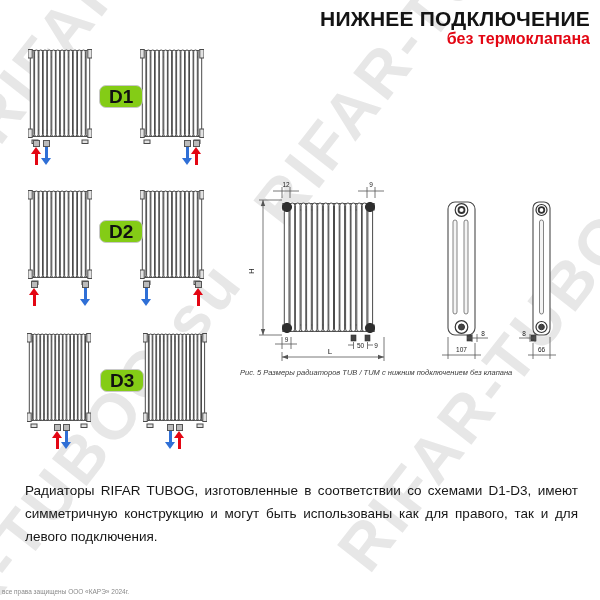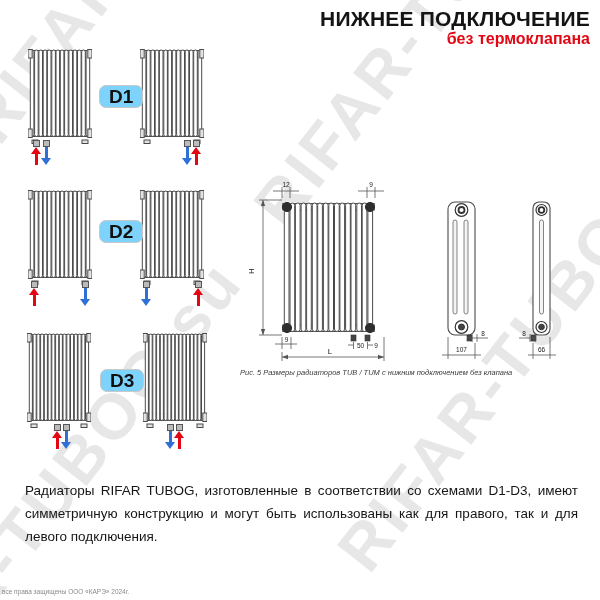--- a/index.html
+++ b/index.html
@@ -16,21 +16,21 @@
              letter-spacing:.2px;color:#141414;z-index:2;}
   .hdr-subtitle{position:absolute;top:30px;right:10px;font-size:16px;font-weight:800;
                 color:var(--subtitle-color,#e30613);z-index:2;}
   
   .rad{position:absolute;width:64px;height:97px;z-index:1;}
   .rad svg{display:block;}
   .tube{fill:#fff;stroke:#4a4a4a;stroke-width:1;}
   .col{fill:#f0f0f0;stroke:#4a4a4a;stroke-width:1;}
   .cap{fill:#e2e2e2;stroke:#4a4a4a;stroke-width:1;}
   .plug{fill:#2e2e2e;stroke:#2e2e2e;}
-  .scheme-label{position:absolute;z-index:2;background:#7dd3fc;border:1.5px solid #c8c8c8;
+  .scheme-label{position:absolute;z-index:2;background:#84cc16;border:1.5px solid #c8c8c8;
     border-radius:7px;padding:0 9px;font-size:19px;font-weight:800;line-height:21px;color:#111;}
   .stub{position:absolute;width:5px;height:5px;background:#bbb;border:1px solid #555;z-index:1;}
   .arrow{position:absolute;width:10px;height:18px;z-index:2;}
   .arrow .head{position:absolute;left:0;width:0;height:0;border-left:5px solid transparent;border-right:5px solid transparent;}
   .arrow.up .head{top:0;border-bottom:7px solid var(--c);}
   .arrow.down .head{bottom:0;border-top:7px solid var(--c);}
   .arrow .stem{position:absolute;left:3.5px;width:3px;background:var(--c);}
   .arrow.up .stem{top:5px;height:13px;}
   .arrow.down .stem{top:0;height:13px;}
   .arrow.supply{--c:var(--supply-color,#e30613);}

